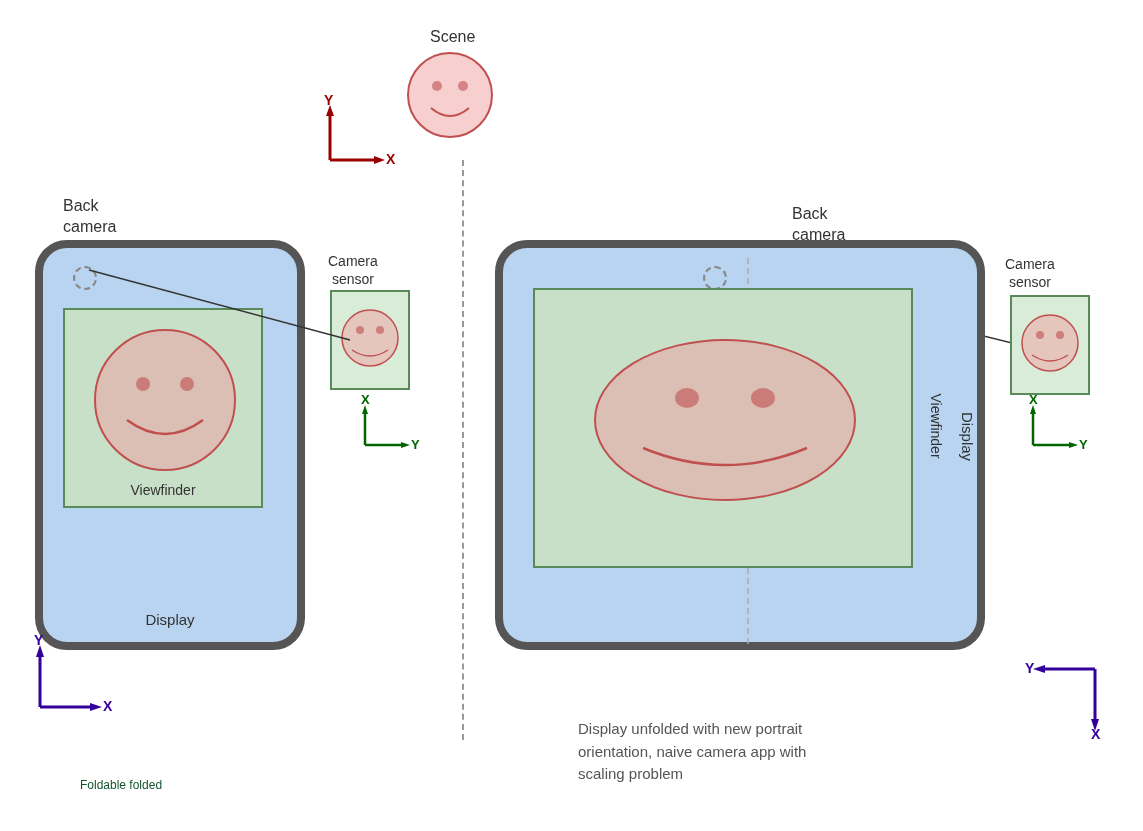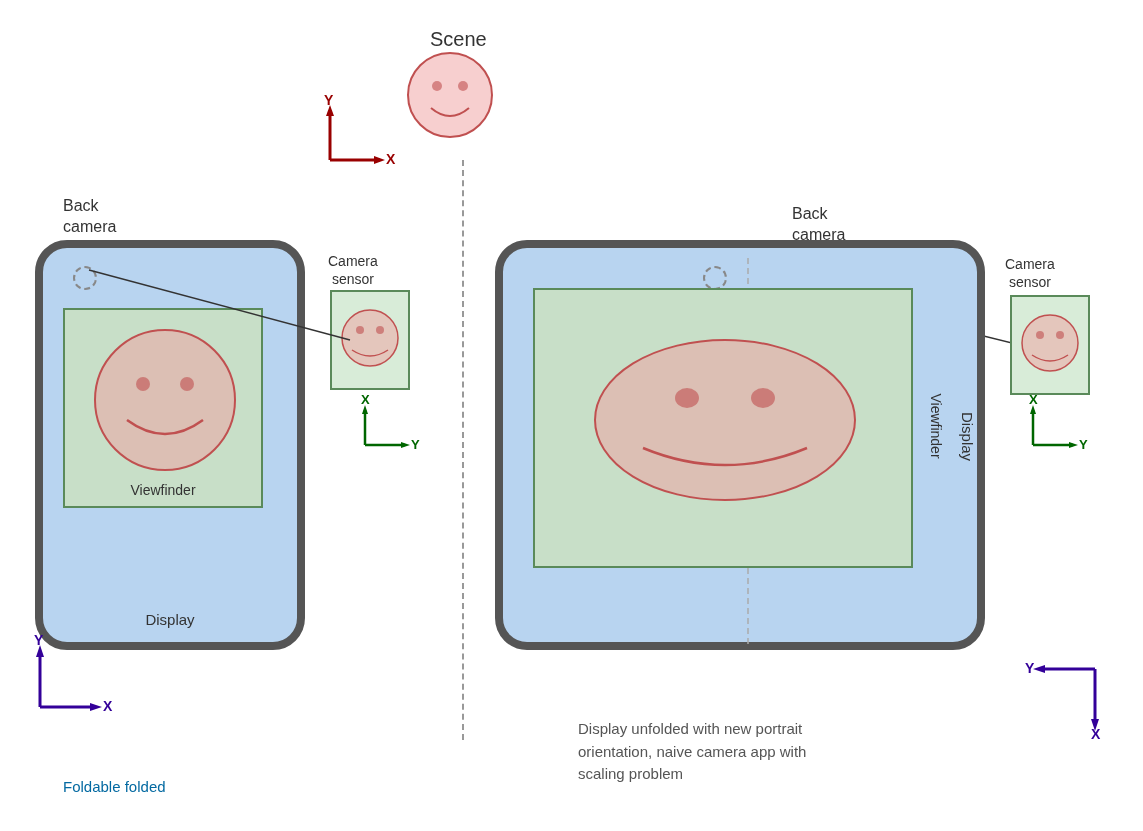--- a/index.html
+++ b/index.html
@@ -16,21 +16,21 @@
       position: relative;
       width: 1143px;
       height: 831px;
     }
 
     
     .scene-label {
       position: absolute;
       top: 28px;
       left: 430px;
-      font-size: 20px;
+      font-size: 16px;
       color: #333;
       text-align: center;
     }
     .scene-face {
       position: absolute;
       top: 50px;
       left: 405px;
       width: 90px;
       height: 90px;
     }
@@ -208,23 +208,23 @@
       top: 255px;
       left: 1005px;
       font-size: 14px;
       color: #333;
       line-height: 1.3;
       text-align: center;
     }
     .label-foldable-folded {
       position: absolute;
       top: 778px;
-      left: 63px;
-      font-size: 15px;
-      color: #0369a1;
+      left: 80px;
+      font-size: 12px;
+      color: #14532d;
     }
     .label-foldable-unfolded {
       position: absolute;
       top: 718px;
       left: 578px;
       font-size: 15px;
       color: #555;
       line-height: 1.5;
     }
 

